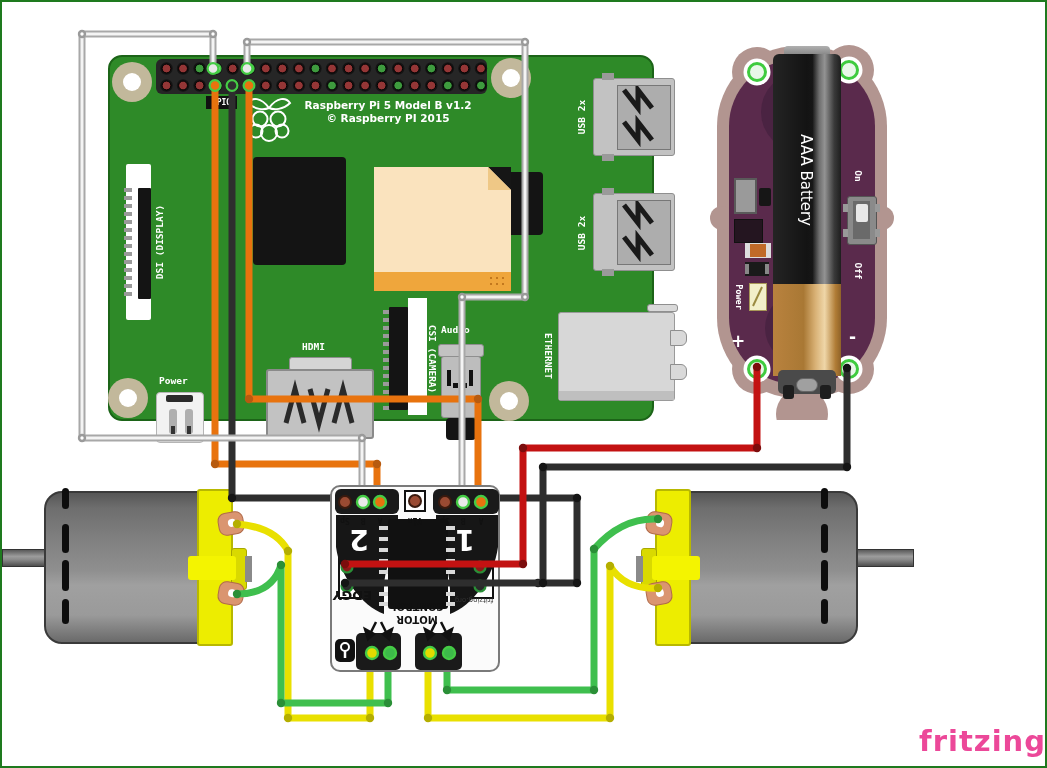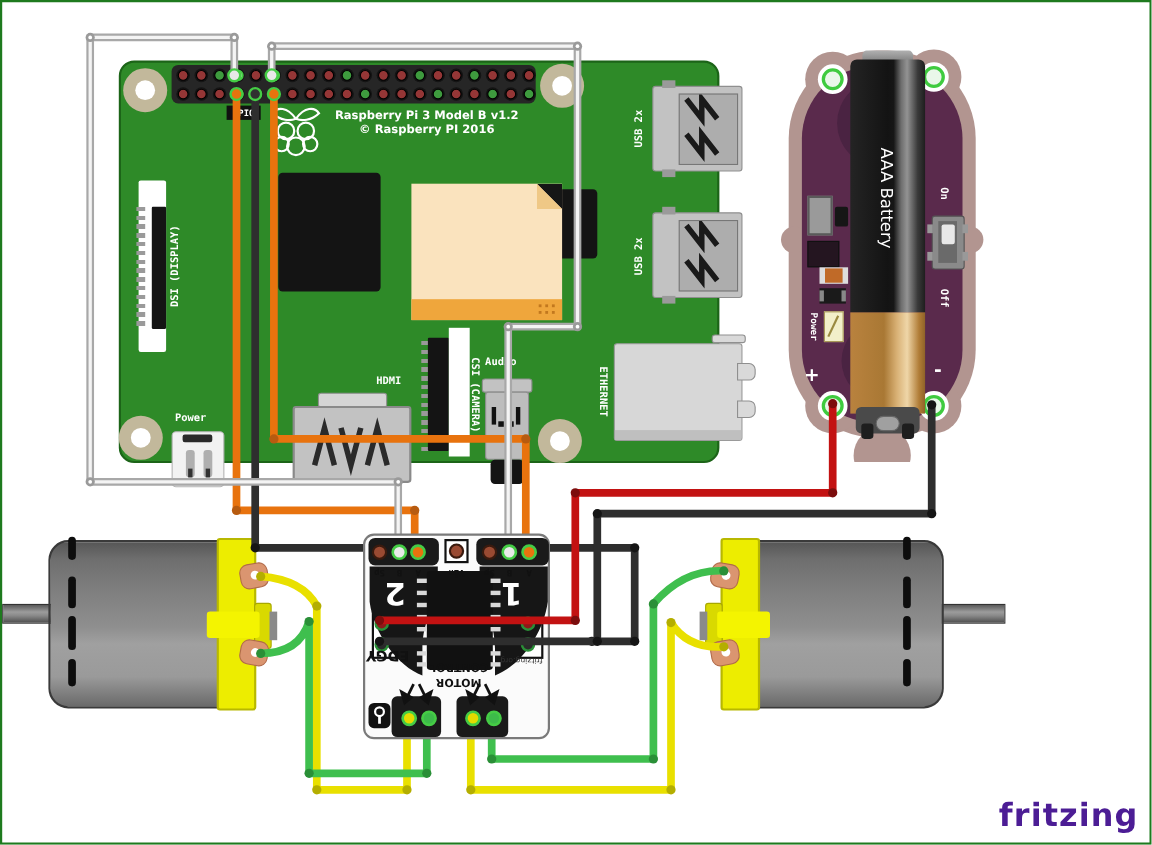--- a/index.html
+++ b/index.html
@@ -39,21 +39,21 @@
   
   #ctrl{position:absolute;left:330px;top:485px;width:170px;height:187px;background:#FBFBFB;
         border:2px solid #7A7A7A;border-radius:10px;box-sizing:border-box;z-index:30;}
   .cstrip{position:absolute;height:25px;background:#1A1A1A;border-radius:6px;top:2px;}
   .cbox{position:absolute;background:#fff;border:2.5px solid #111;box-sizing:border-box;}
   .cpl{position:absolute;font:bold 8px "DejaVu Sans Mono",monospace;color:#111;width:18px;text-align:center;transform:rotate(180deg);}
   .cnum{position:absolute;color:#fff;font:bold 28px "DejaVu Sans",sans-serif;transform:rotate(180deg);width:26px;text-align:center;}
   
   .pbank-txt{position:absolute;color:#fff;white-space:nowrap;font-family:"DejaVu Sans Mono",monospace;}
   #title{position:absolute;left:680px;top:10px;font:600 17.5px "DejaVu Sans",sans-serif;color:#000;}
-  #watermark{position:absolute;right:12px;bottom:10px;font:600 29px "DejaVu Sans",sans-serif;color:#4c1d95;letter-spacing:1px;text-align:center;}
+  #watermark{position:absolute;right:1px;bottom:10px;font:600 29px "DejaVu Sans",sans-serif;color:#ec4899;letter-spacing:1px;text-align:center;}
   .gray-part{background:#C2C2C2;border:1.5px solid #8F8F8F;box-sizing:border-box;border-radius:3px;position:absolute;}
 </style>
 </head>
 <body>
 
 <div id="canvas">
 
   <div id="watermark">fritzing</div>
 
   <div id="pi-board">
@@ -77,21 +77,21 @@
 
     <div class="lbl" style="left:331px;top:267px;">Audio</div>
     <div class="gray-part" style="left:328px;top:287px;width:46px;height:13px;"></div>
     <div class="gray-part" style="left:331px;top:299px;width:40px;height:62px;background:#BDBDBD;"></div>
     <div class="abs" style="left:337px;top:313px;width:4px;height:16px;background:#111;"></div>
     <div class="abs" style="left:359px;top:313px;width:4px;height:16px;background:#111;"></div>
     <div class="abs" style="left:343px;top:326px;width:5px;height:5px;background:#111;"></div>
     <div class="abs" style="left:352px;top:326px;width:5px;height:5px;background:#111;"></div>
     <div class="chip" style="left:336px;top:361px;width:30px;height:22px;"></div>
 
-    <div class="lbl" style="left:192px;top:284px;margin-left:40px;">HDMI</div>
+    <div class="lbl" style="left:192px;top:284px;">HDMI</div>
     <div class="gray-part" style="left:179px;top:300px;width:63px;height:14px;background:#D5D5D5;"></div>
     <div class="gray-part" style="left:156px;top:312px;width:108px;height:70px;border:2px solid #8A8A8A;">
       <svg width="104" height="66">
         <path d="M18,52 L27,18 L36,52" fill="none" stroke="#2A2A2A" stroke-width="5"></path>
         <path d="M42,18 L51,52 L60,18" fill="none" stroke="#2A2A2A" stroke-width="5"></path>
         <path d="M66,52 L75,18 L84,52" fill="none" stroke="#2A2A2A" stroke-width="5"></path>
       </svg>
     </div>
 
     <div class="lbl" style="left:49px;top:318px;">Power</div>
@@ -137,22 +137,22 @@
         <path d="M23,15 C15,4 6,4 2,10 C9,17 18,17 23,15 Z"></path>
         <path d="M23,15 C31,4 40,4 44,10 C37,17 28,17 23,15 Z"></path>
         <circle cx="14" cy="26" r="7.5"></circle>
           <circle cx="32" cy="26" r="7.5"></circle>
         <circle cx="10" cy="38" r="6.5"></circle>
           <circle cx="36" cy="38" r="6.5"></circle>
         <circle cx="23" cy="40" r="8"></circle>
       </g>
     </svg>
     <div class="abs" style="left:180px;top:42px;width:196px;text-align:center;color:#fff;font:bold 10.5px 'DejaVu Sans',sans-serif;line-height:13px;">
-      <div>Raspberry Pi 3 Model B v1.2</div>
-      <div>© Raspberry PI 2016</div>
+      <div>Raspberry Pi 5 Model B v1.2</div>
+      <div>© Raspberry PI 2015</div>
     </div>
   </div>
 
   <div id="gpio-strip"></div>
   <div class="abs" style="left:206px;top:96px;width:31px;height:13px;background:#111;color:#fff;font:bold 8px 'DejaVu Sans Mono',monospace;
               text-align:center;line-height:13px;z-index:11;">GPIO</div>
   <svg id="gpio-svg" class="layer" style="left:150px;top:53px;z-index:12;" width="344" height="48" viewBox="150 53 344 48">
       <g>
         <circle cx="166.5" cy="68.5" r="6.2" fill="#141414"></circle>
         <circle cx="166.5" cy="68.5" r="4.4" fill="#953636" stroke="#000" stroke-width="1"></circle>

